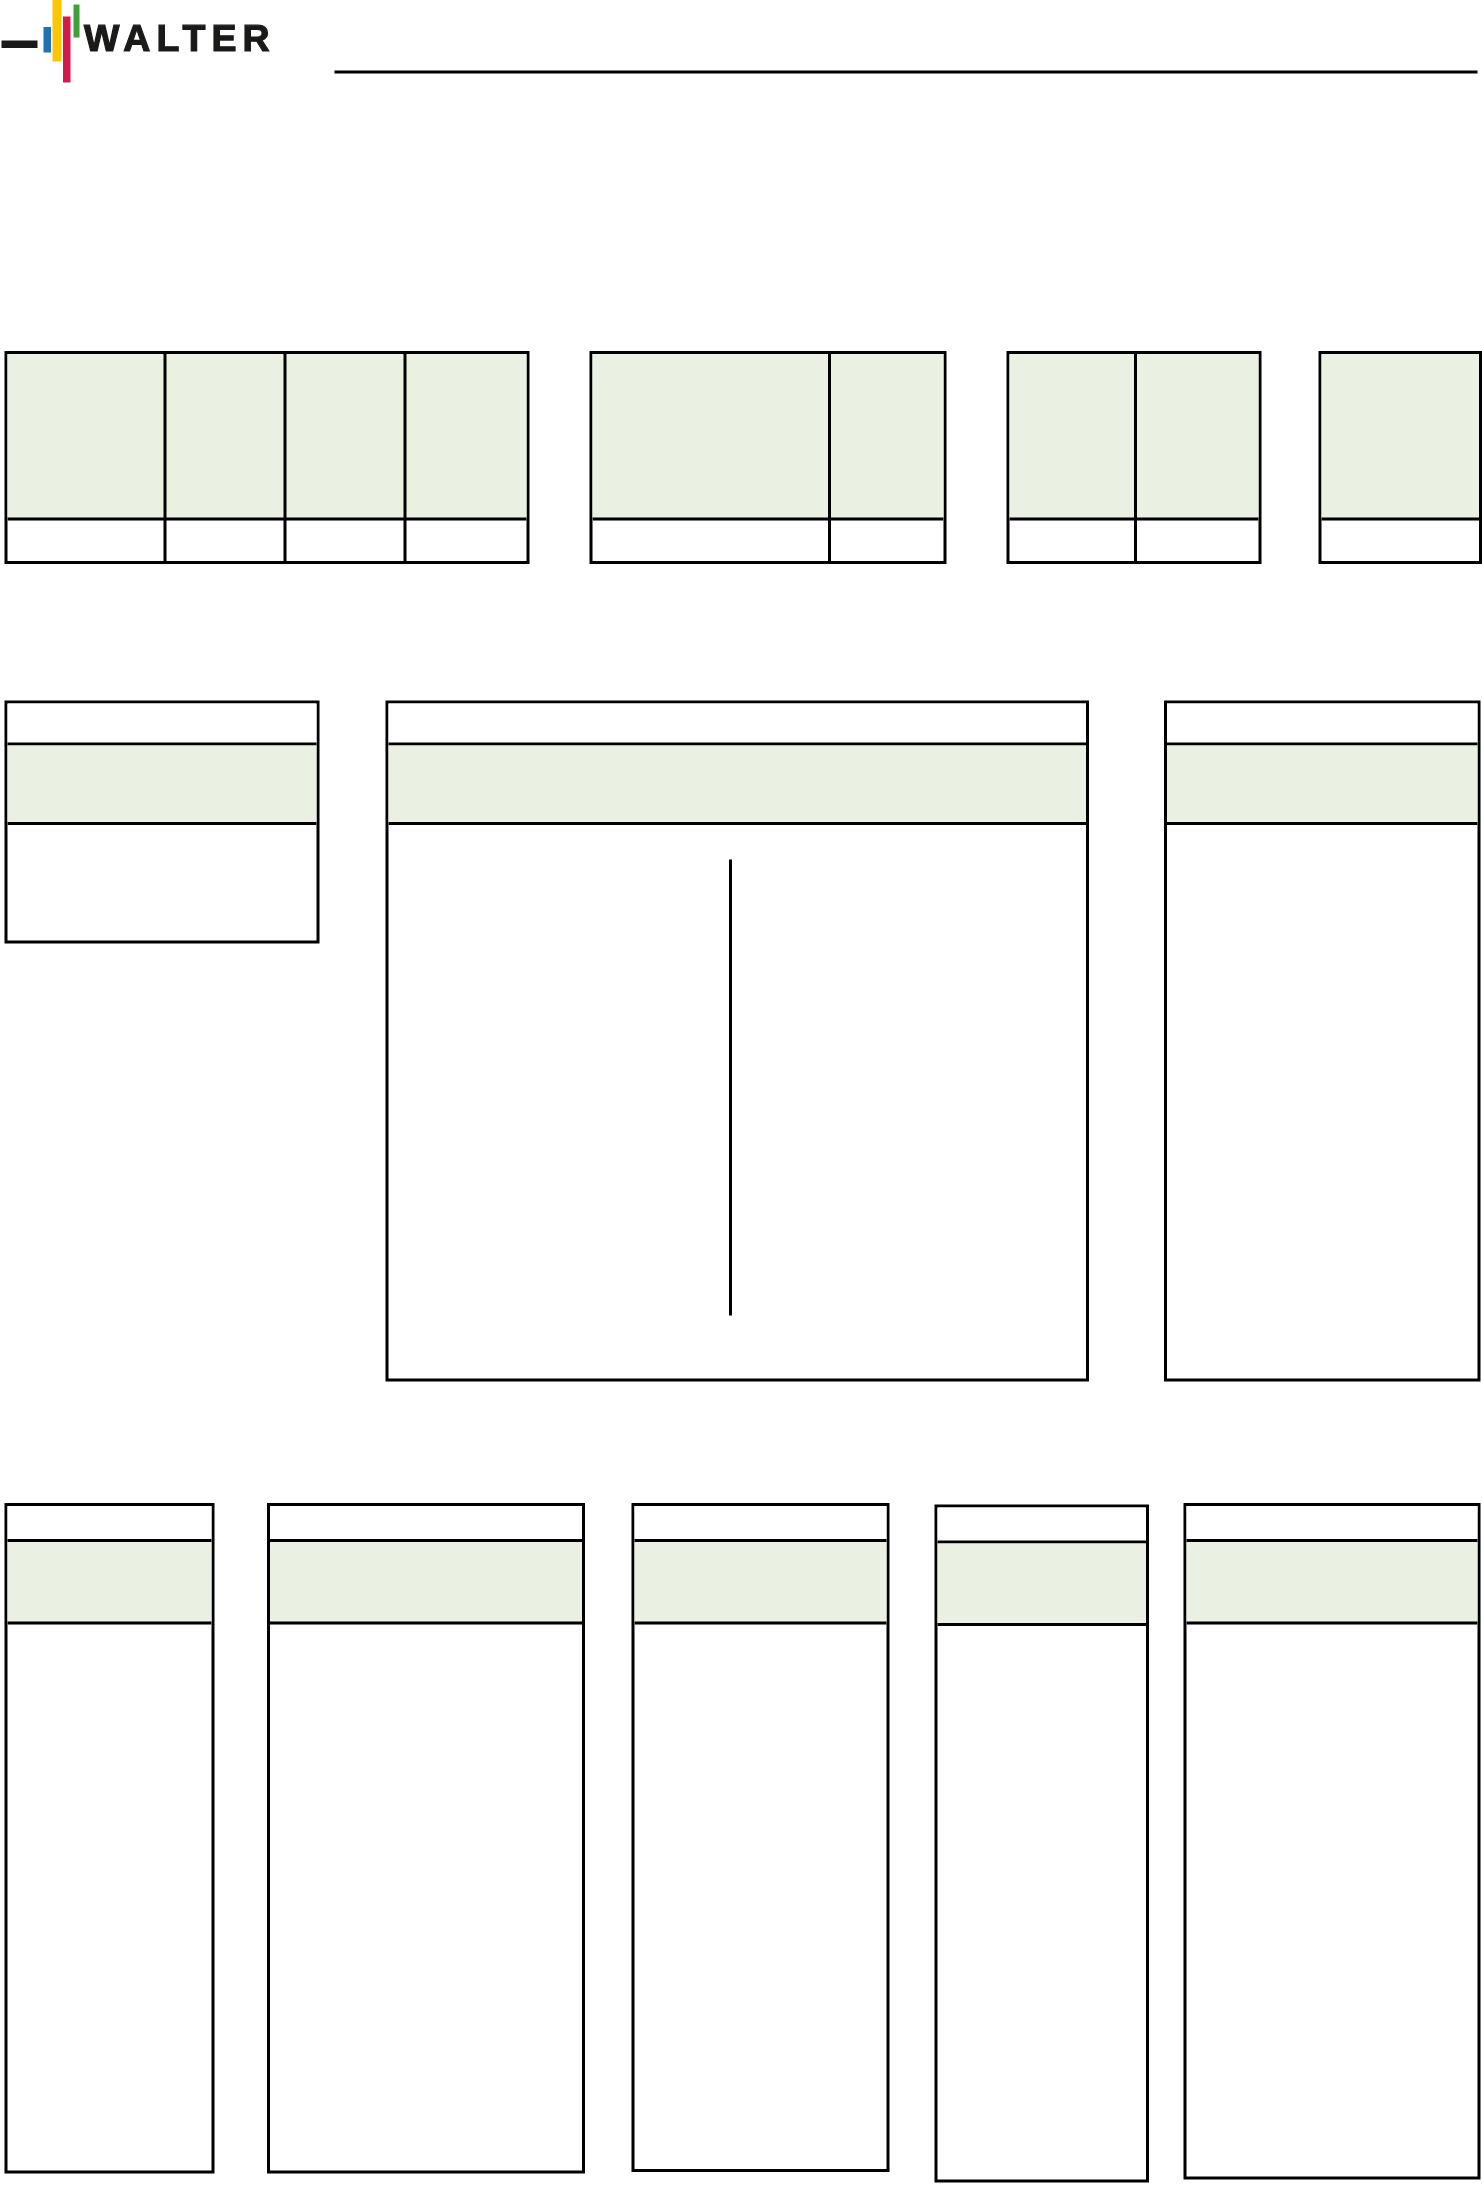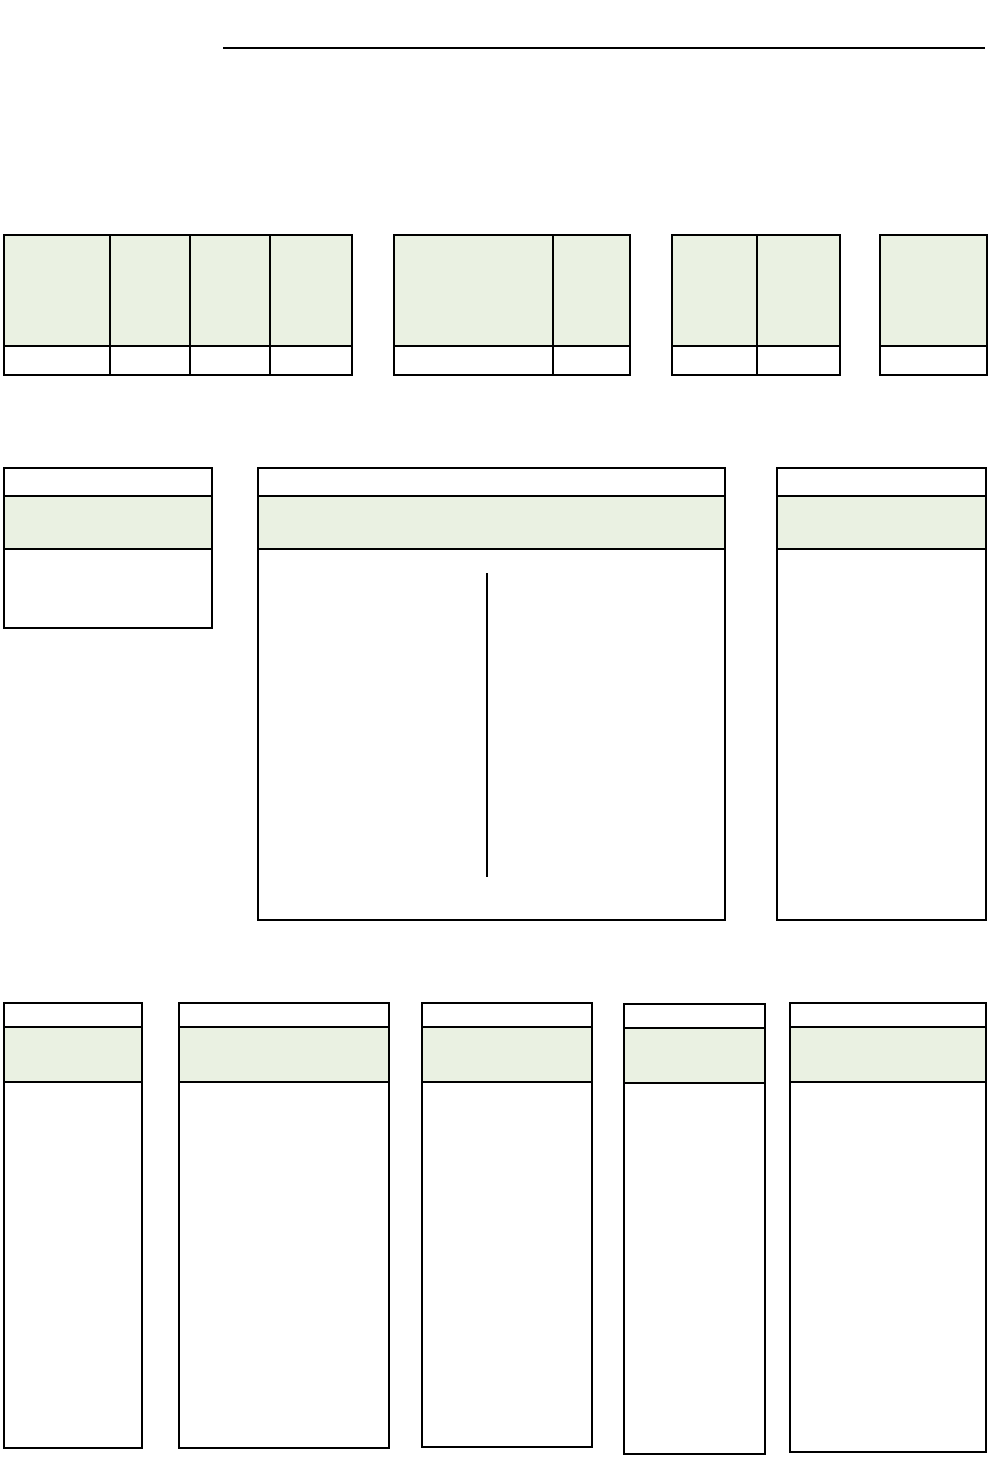--- a/index.html
+++ b/index.html
@@ -55,20 +55,28 @@
   
   .b-box { top: 1002px; }
   .b-box .r1 { height: 24px; border-bottom: 2px solid #000000; background: #ffffff; }
   .b-box .r2 { height: 55px; border-bottom: 2px solid #000000; }
 </style>
 </head>
 <body>
 
 <div class="page">
 
+  <div class="logo">
+    <div class="bar logo-dash" style="background-color: rgb(26, 26, 24);"></div>
+    <div class="bar logo-blue" style="background-color: rgb(33, 114, 178);"></div>
+    <div class="bar logo-yellow" style="background-color: rgb(253, 198, 0);"></div>
+    <div class="bar logo-red" style="background-color: rgb(212, 26, 75);"></div>
+    <div class="bar logo-green" style="background-color: rgb(63, 160, 60);"></div>
+    <div class="wordmark">WALTER</div>
+  </div>
 
   <div class="header-rule" style="background-color: rgb(0, 0, 0);"></div>
 
   <div class="box t-top" style="left:3px; width:350px;">
     <div class="row band" style="background-color: rgb(234, 241, 226);"></div>
     <div class="row body"></div>
     <div class="vline" style="left:104px;"></div>
     <div class="vline" style="left:184px;"></div>
     <div class="vline" style="left:264px;"></div>
   </div>

